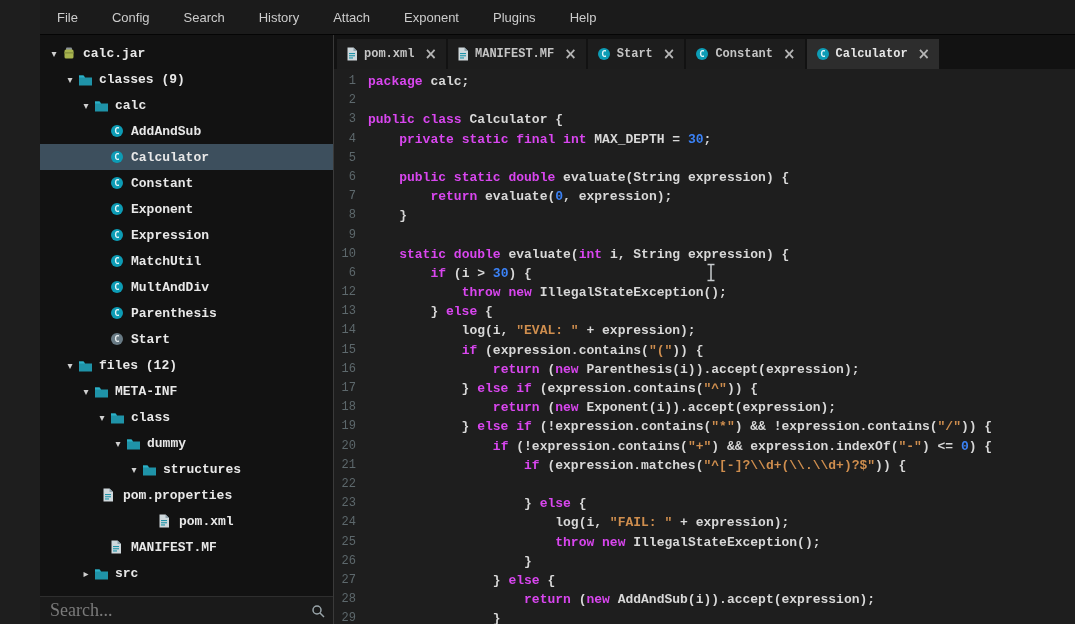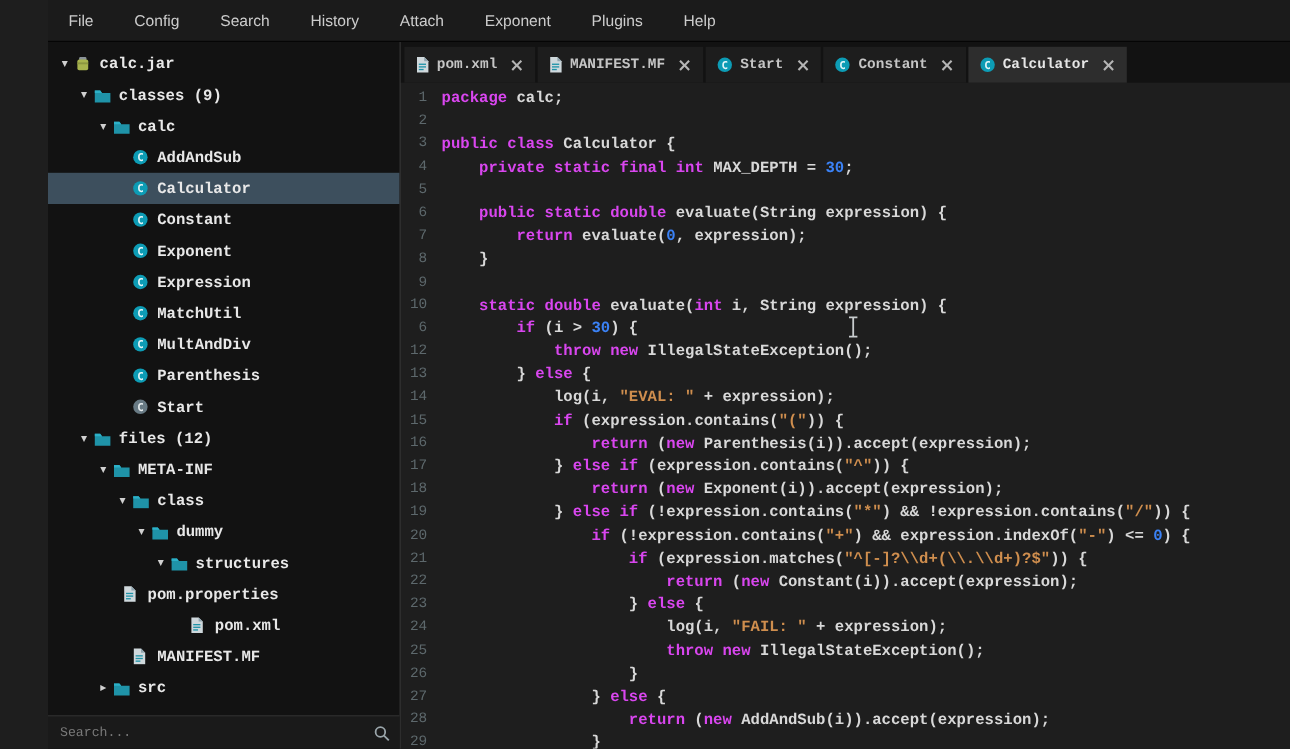--- a/index.html
+++ b/index.html
@@ -16,21 +16,21 @@
   
   .sidebar { width:294px; background:#121212; border-right:1px solid #3a3a3a; display:flex; flex-direction:column; flex-shrink:0; }
   .tree { flex:1; overflow:hidden; padding-top:5px; }
   .tree-row { height:26px; display:flex; align-items:center; font-family:"Liberation Mono", monospace; font-weight:bold; font-size:13px; color:#e8e8e8; white-space:nowrap; cursor:default; }
   .tree-row.selected { background:#3d4f5d; }
   .arrow { width:16px; flex-shrink:0; color:#d0d0d0; font-size:10px; text-align:center; font-family:"DejaVu Sans", sans-serif; }
   .tree-icon { width:18px; flex-shrink:0; display:flex; align-items:center; }
   .tree-label { margin-left:3px; }
 
   .sidebar-search { height:28px; border-top:1px solid #2e2e2e; background:#1a1a1a; position:relative; display:flex; align-items:center; flex-shrink:0; }
-  .sidebar-search input { flex:1; background:transparent; border:none; outline:none; color:#cccccc; font-size:11px; padding:0 30px 0 10px; font-family:Liberation Mono, monospace; }
+  .sidebar-search input { flex:1; background:transparent; border:none; outline:none; color:#cccccc; font-size:18px; padding:0 30px 0 10px; font-family:Liberation Serif, serif; }
   .sidebar-search input::placeholder { color:#7a7a7a; }
   .search-icon { position:absolute; right:8px; top:7px; }
 
   
   .editor { flex:1; display:flex; flex-direction:column; min-width:0; }
   .tabbar { height:34px; background:#121212; display:flex; align-items:flex-end; padding-left:3px; flex-shrink:0; }
   .tab { height:30px; display:flex; align-items:center; background:#1d1d1d; color:#c5c5c5; padding:0 9px; margin-right:2px; font-family:"Liberation Mono", monospace; font-weight:bold; font-size:12px; cursor:default; }
   .tab.active { background:#2d2d2d; color:#e6e6e6; }
   .tab-icon { margin-right:6px; display:flex; }
   .tab-close { margin-left:10px; color:#b5b5b5; font-size:15px; line-height:1; font-family:"DejaVu Sans", sans-serif; }
@@ -379,21 +379,21 @@
             <div class="code-line"><span class="ln">12</span><span><span class="tk-pl">            </span><span class="tk-kw">throw</span><span class="tk-pl"> </span><span class="tk-kw">new</span><span class="tk-pl"> IllegalStateException();</span></span></div>
             <div class="code-line"><span class="ln">13</span><span><span class="tk-pl">        } </span><span class="tk-kw">else</span><span class="tk-pl"> {</span></span></div>
             <div class="code-line"><span class="ln">14</span><span><span class="tk-pl">            log(i, </span><span class="tk-str">"EVAL: "</span><span class="tk-pl"> + expression);</span></span></div>
             <div class="code-line"><span class="ln">15</span><span><span class="tk-pl">            </span><span class="tk-kw">if</span><span class="tk-pl"> (expression.contains(</span><span class="tk-str">"("</span><span class="tk-pl">)) {</span></span></div>
             <div class="code-line"><span class="ln">16</span><span><span class="tk-pl">                </span><span class="tk-kw">return</span><span class="tk-pl"> (</span><span class="tk-kw">new</span><span class="tk-pl"> Parenthesis(i)).accept(expression);</span></span></div>
             <div class="code-line"><span class="ln">17</span><span><span class="tk-pl">            } </span><span class="tk-kw">else</span><span class="tk-pl"> </span><span class="tk-kw">if</span><span class="tk-pl"> (expression.contains(</span><span class="tk-str">"^"</span><span class="tk-pl">)) {</span></span></div>
             <div class="code-line"><span class="ln">18</span><span><span class="tk-pl">                </span><span class="tk-kw">return</span><span class="tk-pl"> (</span><span class="tk-kw">new</span><span class="tk-pl"> Exponent(i)).accept(expression);</span></span></div>
             <div class="code-line"><span class="ln">19</span><span><span class="tk-pl">            } </span><span class="tk-kw">else</span><span class="tk-pl"> </span><span class="tk-kw">if</span><span class="tk-pl"> (!expression.contains(</span><span class="tk-str">"*"</span><span class="tk-pl">) &amp;&amp; !expression.contains(</span><span class="tk-str">"/"</span><span class="tk-pl">)) {</span></span></div>
             <div class="code-line"><span class="ln">20</span><span><span class="tk-pl">                </span><span class="tk-kw">if</span><span class="tk-pl"> (!expression.contains(</span><span class="tk-str">"+"</span><span class="tk-pl">) &amp;&amp; expression.indexOf(</span><span class="tk-str">"-"</span><span class="tk-pl">) &lt;= </span><span class="tk-num">0</span><span class="tk-pl">) {</span></span></div>
             <div class="code-line"><span class="ln">21</span><span><span class="tk-pl">                    </span><span class="tk-kw">if</span><span class="tk-pl"> (expression.matches(</span><span class="tk-str">"^[-]?\\d+(\\.\\d+)?$"</span><span class="tk-pl">)) {</span></span></div>
-            <div class="code-line"><span class="ln">22</span><span><span class="tk-pl">                        </span><span class="tk-kw">return</span><span class="tk-pl"> (</span><span class="tk-kw">new</span><span class="tk-pl"> Constant(i)).accept(expression);</span></span></div>
+            <div class="code-line"><span class="ln">22</span></div>
             <div class="code-line"><span class="ln">23</span><span><span class="tk-pl">                    } </span><span class="tk-kw">else</span><span class="tk-pl"> {</span></span></div>
             <div class="code-line"><span class="ln">24</span><span><span class="tk-pl">                        log(i, </span><span class="tk-str">"FAIL: "</span><span class="tk-pl"> + expression);</span></span></div>
             <div class="code-line"><span class="ln">25</span><span><span class="tk-pl">                        </span><span class="tk-kw">throw</span><span class="tk-pl"> </span><span class="tk-kw">new</span><span class="tk-pl"> IllegalStateException();</span></span></div>
             <div class="code-line"><span class="ln">26</span><span><span class="tk-pl">                    }</span></span></div>
             <div class="code-line"><span class="ln">27</span><span><span class="tk-pl">                } </span><span class="tk-kw">else</span><span class="tk-pl"> {</span></span></div>
             <div class="code-line"><span class="ln">28</span><span><span class="tk-pl">                    </span><span class="tk-kw">return</span><span class="tk-pl"> (</span><span class="tk-kw">new</span><span class="tk-pl"> AddAndSub(i)).accept(expression);</span></span></div>
             <div class="code-line"><span class="ln">29</span><span><span class="tk-pl">                }</span></span></div>
           </div>
         <div class="vscroll">
           <div class="scroll-btn">▲</div>

